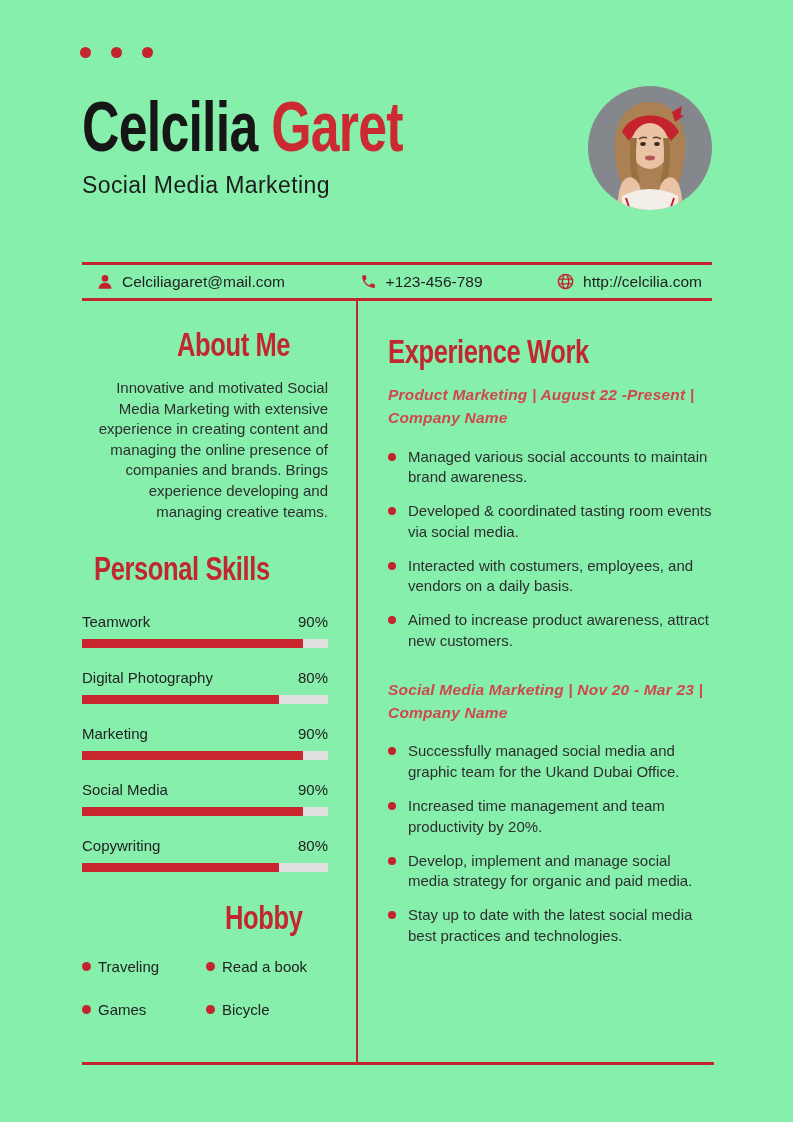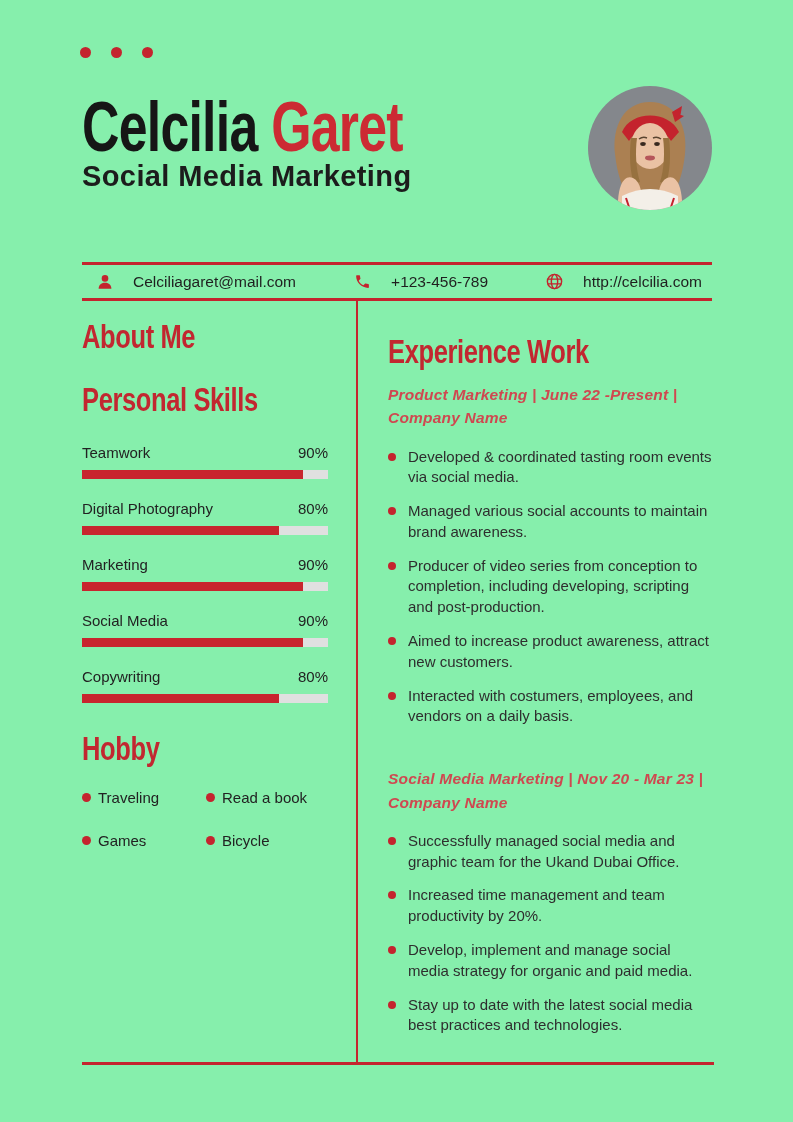--- a/index.html
+++ b/index.html
@@ -25,44 +25,44 @@
 
   
   .name{
     position:absolute;left:82px;top:92px;
     font-size:70px;font-weight:700;line-height:1;color:var(--ink);
     letter-spacing:-1px;white-space:nowrap;
     transform:scaleX(.74);transform-origin:0 0;
   }
   .name .accent{color:#cc2a33;}
   .subtitle{
-    position:absolute;left:82px;top:160px;
-    font-size:29px;color:#1c1c1c;letter-spacing:.4px;font-weight:bold;
+    position:absolute;left:82px;top:172px;
+    font-size:23px;color:#1c1c1c;letter-spacing:.4px;
   }
 
   
   .photo{position:absolute;left:588px;top:86px;width:124px;height:124px;border-radius:50%;overflow:hidden;}
   .photo svg{display:block;}
 
   
   .contact{
     position:absolute;left:82px;top:262px;width:630px;
     border-top:3px solid var(--red);border-bottom:3px solid var(--red);
     display:flex;justify-content:space-between;align-items:center;
     padding:8px 10px 8px 13px;height:39px;
   }
-  .cgroup{display:flex;align-items:center;gap:19px;font-size:15.5px;color:#1f1f1f;}
+  .cgroup{display:flex;align-items:center;gap:8px;font-size:15.5px;color:#1f1f1f;}
   .cicon{width:19px;height:19px;flex:0 0 auto;display:flex;align-items:center;justify-content:center;}
 
   
   .main{
     position:absolute;left:82px;top:301px;width:632px;height:764px;
     display:flex;border-bottom:3px solid var(--red);
   }
-  .col-left{width:246px;padding-top:18px;}
+  .col-left{width:246px;padding-top:26px;text-align:right;}
   .vdivider{width:2px;background:var(--red);margin-left:28px;flex:0 0 auto;}
   .col-right{flex:1;margin-left:30px;padding-top:33px;}
 
   h2{
     display:inline-block;color:#c22730;font-size:34px;font-weight:700;
     line-height:1;letter-spacing:-.5px;white-space:nowrap;
     transform:scaleX(.75);transform-origin:0 0;
   }
   .about-text{margin-top:17px;font-size:15px;line-height:20.6px;color:var(--body);}
 
@@ -82,21 +82,21 @@
 
   
   .job-heading{
     margin-top:15px;font-size:15.5px;font-style:italic;font-weight:700;
     color:var(--red-soft);line-height:1.5;letter-spacing:.2px;
   }
   .job-bullets{margin-top:17px;}
   .bullet{display:flex;gap:12px;margin-bottom:13px;}
   .bullet .dot{width:8px;height:8px;margin-top:6px;}
   .bullet-text{font-size:15px;line-height:20.8px;color:var(--body);}
-  .job + .job .job-heading{margin-top:40px;}
+  .job + .job .job-heading{margin-top:26px;}
 </style>
 </head>
 <body>
 
 <div class="page">
 
   <div class="dots">
     <span></span>
     <span></span>
     <span></span>
@@ -153,20 +153,21 @@
           </svg>
       </span>
       <span>http://celcilia.com</span>
     </div>
   </div>
 
   <div class="main">
 
     <div class="col-left">
       <h2>About Me</h2>
+      <p class="about-text">Innovative and motivated Social Media Marketing with extensive experience in creating content and managing the online presence of companies and brands. Brings experience developing and managing creative teams.</p>
 
       <div><h2 class="skills-title">Personal Skills</h2></div>
       <div class="skills-list">
           <div class="skill">
             <div class="skill-top">
               <span class="skill-label">Teamwork</span>
               <span class="skill-pct">90%</span>
             </div>
             <div class="track">
               <div class="fill" style="width: 90%;"></div>
@@ -230,41 +231,37 @@
           </div>
         </div>
     </div>
 
     <div class="vdivider"></div>
 
     <div class="col-right">
       <h2>Experience Work</h2>
       <div id="jobs">
           <div class="job">
-            <div class="job-heading">Product Marketing | June 22 -Present | Company Name</div>
+            <div class="job-heading">Product Marketing | August 22 -Present | Company Name</div>
             <div class="job-bullets">
               <div class="bullet">
                 <span class="dot"></span>
+                <span class="bullet-text">Managed various social accounts to maintain brand awareness.</span>
+              </div>
+              <div class="bullet">
+                <span class="dot"></span>
                 <span class="bullet-text">Developed &amp; coordinated tasting room events via social media.</span>
               </div>
               <div class="bullet">
                 <span class="dot"></span>
-                <span class="bullet-text">Managed various social accounts to maintain brand awareness.</span>
-              </div>
-              <div class="bullet">
-                <span class="dot"></span>
-                <span class="bullet-text">Producer of video series from conception to completion, including developing, scripting and post-production.</span>
+                <span class="bullet-text">Interacted with costumers, employees, and vendors on a daily basis.</span>
               </div>
               <div class="bullet">
                 <span class="dot"></span>
                 <span class="bullet-text">Aimed to increase product awareness, attract new customers.</span>
-              </div>
-              <div class="bullet">
-                <span class="dot"></span>
-                <span class="bullet-text">Interacted with costumers, employees, and vendors on a daily basis.</span>
               </div>
             </div>
           </div>
           <div class="job">
             <div class="job-heading">Social Media Marketing | Nov 20 - Mar 23 | Company Name</div>
             <div class="job-bullets">
               <div class="bullet">
                 <span class="dot"></span>
                 <span class="bullet-text">Successfully managed social media and graphic team for the Ukand Dubai Office.</span>
               </div>

